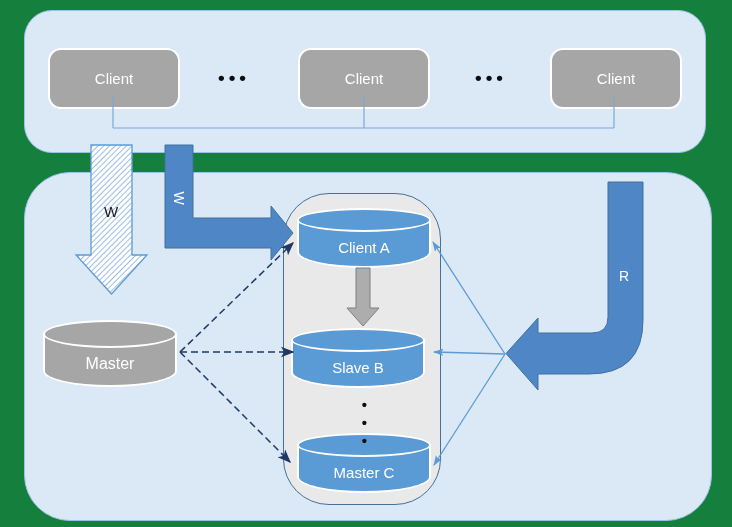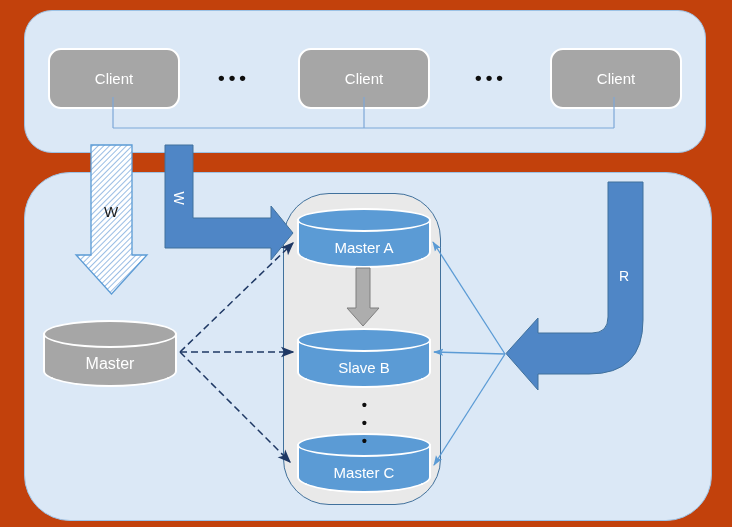--- a/index.html
+++ b/index.html
@@ -1,18 +1,18 @@
 <!DOCTYPE html>
 <html><head>
 <meta charset="utf-8">
 <style>
   html,body { margin:0; padding:0; background:#ffffff; }
   .canvas {
     position:relative; width:732px; height:527px; overflow:hidden;
-    font-family:"Liberation Sans", sans-serif; background:#c2410c;
+    font-family:"Liberation Sans", sans-serif; background:#15803d;
   }
   .tier {
     position:absolute; background:#dbe8f6; border:1.4px solid #9cc2e5; box-sizing:border-box;
   }
   .tier-top   { left:24px; top:10px;  width:682px; height:143px; border-radius:28px; }
   .tier-bottom{ left:24px; top:172px; width:688px; height:349px; border-radius:46px; }
 
   .client {
     position:absolute; top:37px; width:132px; height:61px;
     background:#a6a6a6; border:2px solid #ffffff; border-radius:13px; box-sizing:border-box;
@@ -84,23 +84,23 @@
 
   <div class="cyl cyl-gray" style="left:43px; top:320px; width:134px; height:67px;">
     <div class="cyl-top"></div>
     <div class="cyl-body"></div>
     <div class="cyl-label">Master</div>
   </div>
 
   <div class="cyl cyl-blue" style="left:297px; top:208px; width:134px; height:60px;">
     <div class="cyl-top"></div>
     <div class="cyl-body"></div>
-    <div class="cyl-label">Master A</div>
+    <div class="cyl-label">Client A</div>
   </div>
-  <div class="cyl cyl-blue" style="left:297px; top:328px; width:134px; height:60px;">
+  <div class="cyl cyl-blue" style="left:291px; top:328px; width:134px; height:60px;">
     <div class="cyl-top"></div>
     <div class="cyl-body"></div>
     <div class="cyl-label">Slave B</div>
   </div>
   <div class="cyl cyl-blue" style="left:297px; top:433px; width:134px; height:60px;">
     <div class="cyl-top"></div>
     <div class="cyl-body"></div>
     <div class="cyl-label">Master C</div>
   </div>
 

